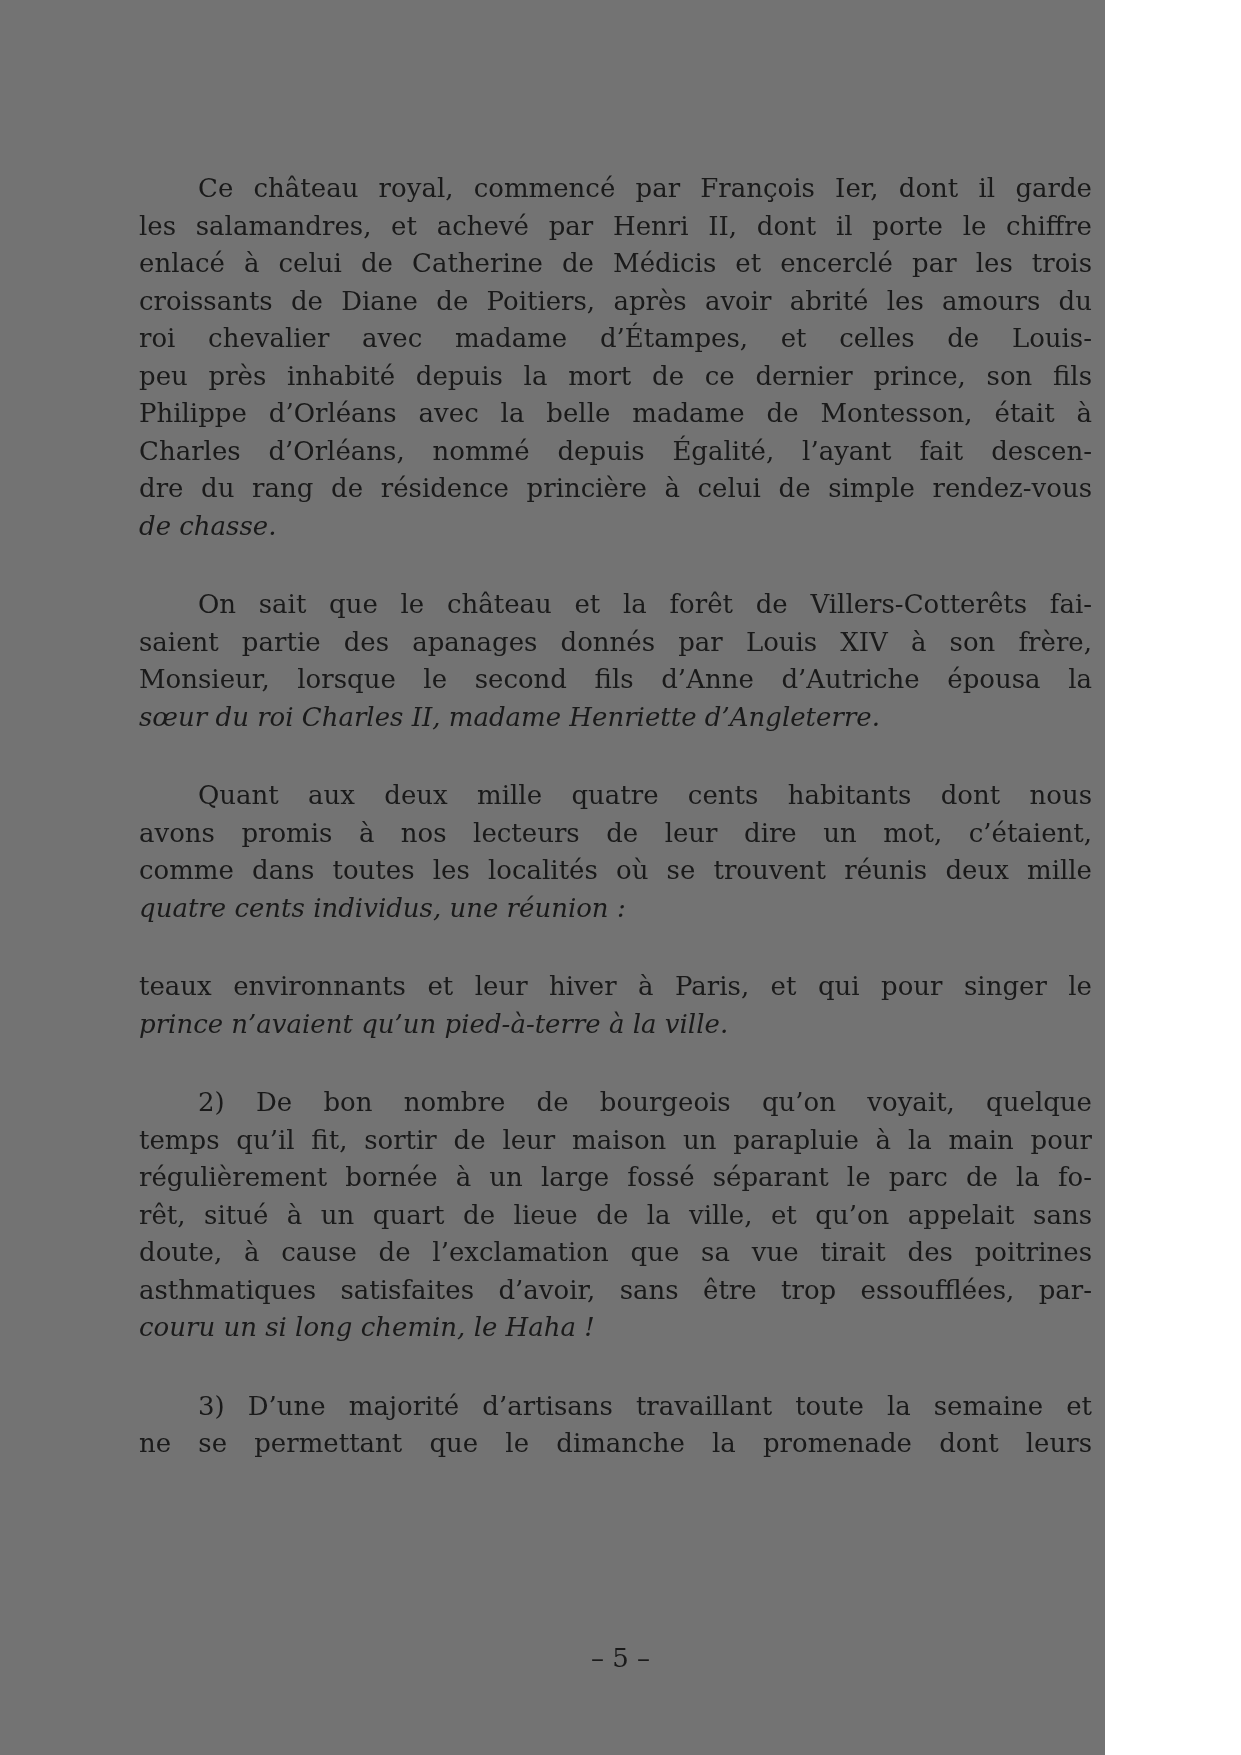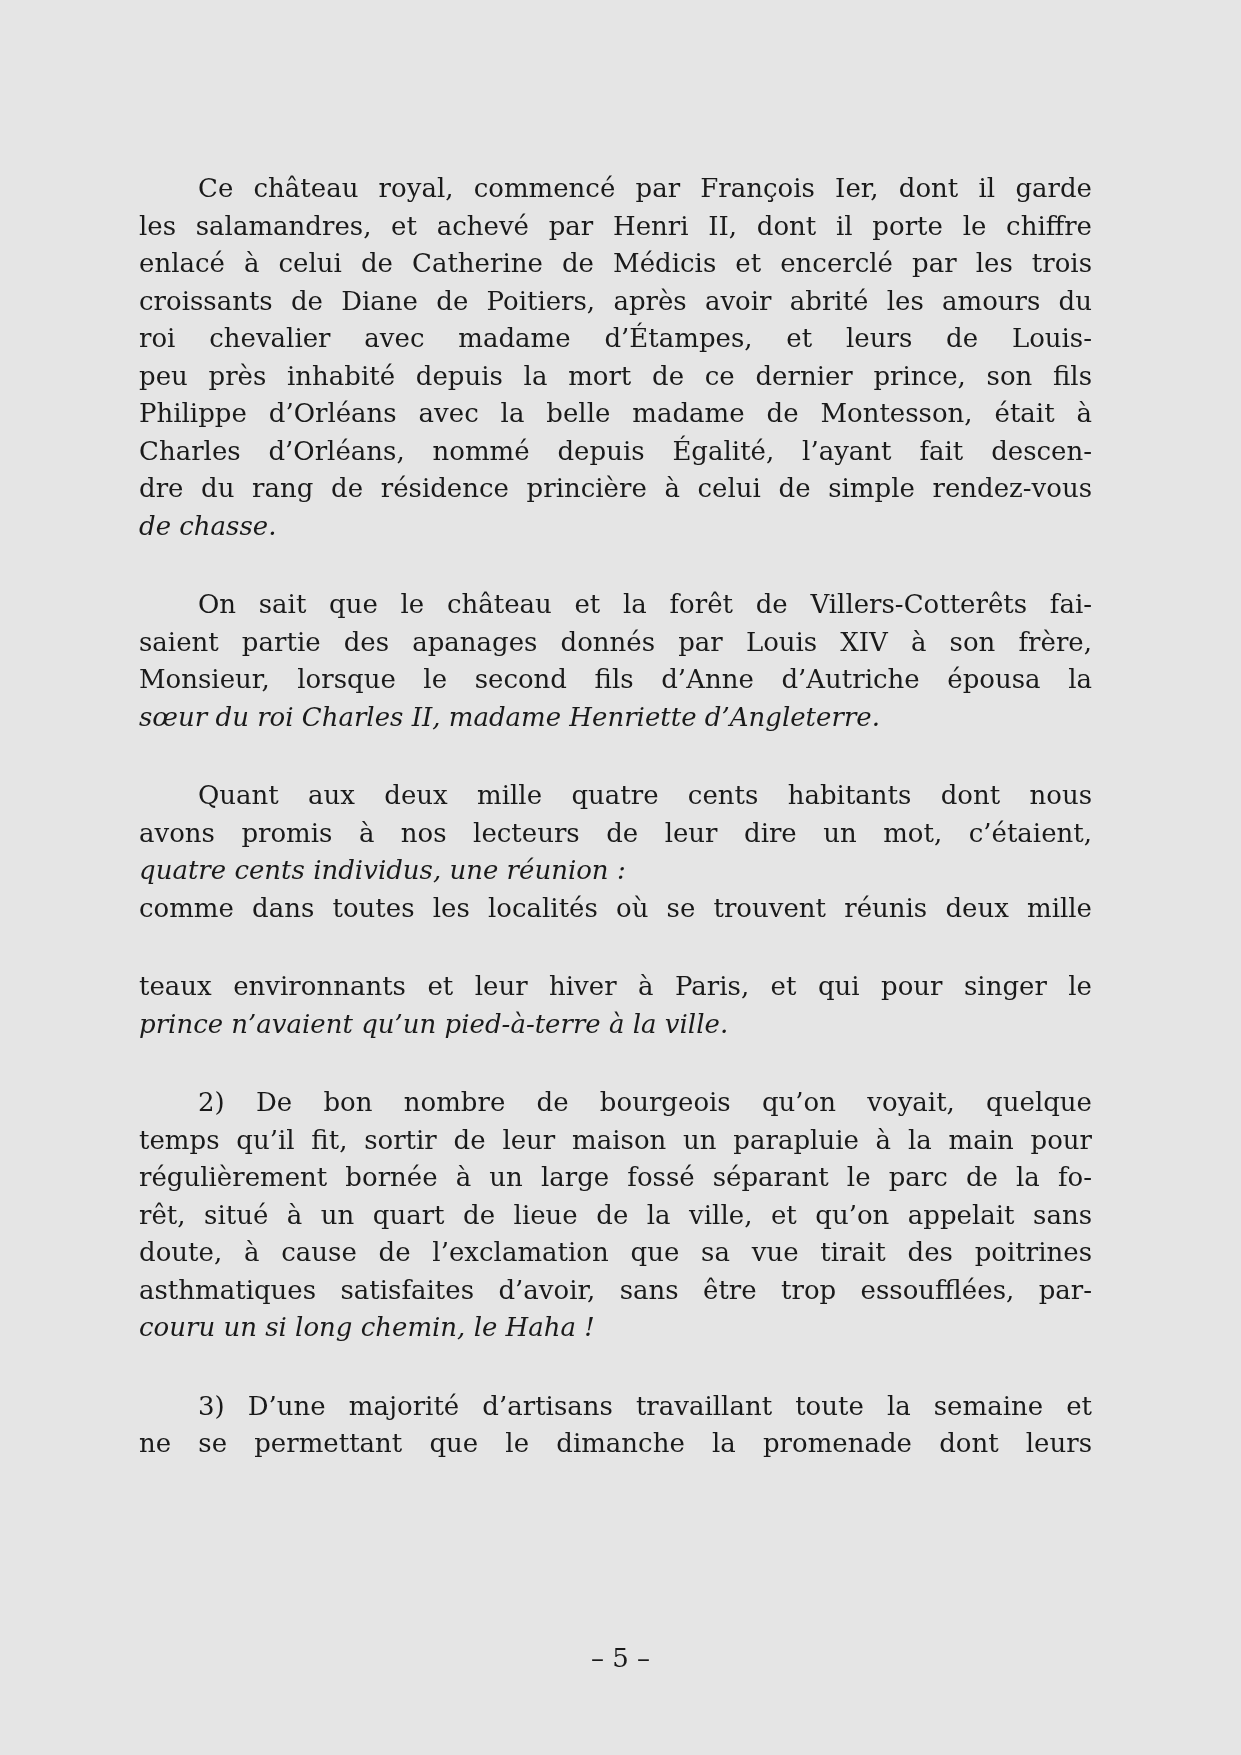--- a/index.html
+++ b/index.html
@@ -2,23 +2,23 @@
 <html lang="fr"><head>
 <meta charset="utf-8">
 <style>
   html, body {
     margin: 0;
     padding: 0;
     background: #ffffff;
   }
   .page {
     position: relative;
-    width: 1241px;
+    width: 1105px;
     height: 1755px;
-    background: #e5e5e5;
+    background: #737373;
     color: #1a1a1a;
     font-family: "DejaVu Serif", "Liberation Serif", serif;
     overflow: hidden;
   }
   .text-block {
     position: absolute;
     left: 139px;
     top: 170px;
     width: 953px;
     font-size: 26px;
@@ -53,38 +53,38 @@
 </head>
 <body>
 
 <div class="page">
   <main class="text-block" id="paragraphs">
       <p class="para">
         <span class="line first-line">Ce château royal, commencé par François Ier, dont il garde</span>
         <span class="line">les salamandres, et achevé par Henri II, dont il porte le chiffre</span>
         <span class="line">enlacé à celui de Catherine de Médicis et encerclé par les trois</span>
         <span class="line">croissants de Diane de Poitiers, après avoir abrité les amours du</span>
-        <span class="line">roi chevalier avec madame d’Étampes, et leurs de Louis-</span>
+        <span class="line">roi chevalier avec madame d’Étampes, et celles de Louis-</span>
         <span class="line">peu près inhabité depuis la mort de ce dernier prince, son fils</span>
         <span class="line">Philippe d’Orléans avec la belle madame de Montesson, était à</span>
         <span class="line">Charles d’Orléans, nommé depuis Égalité, l’ayant fait descen-</span>
         <span class="line">dre du rang de résidence princière à celui de simple rendez-vous</span>
         <span class="line para-end">de chasse.</span>
       </p>
       <p class="para">
         <span class="line first-line">On sait que le château et la forêt de Villers-Cotterêts fai-</span>
         <span class="line">saient partie des apanages donnés par Louis XIV à son frère,</span>
         <span class="line">Monsieur, lorsque le second fils d’Anne d’Autriche épousa la</span>
         <span class="line para-end">sœur du roi Charles II, madame Henriette d’Angleterre.</span>
       </p>
       <p class="para">
         <span class="line first-line">Quant aux deux mille quatre cents habitants dont nous</span>
         <span class="line">avons promis à nos lecteurs de leur dire un mot, c’étaient,</span>
+        <span class="line">comme dans toutes les localités où se trouvent réunis deux mille</span>
         <span class="line para-end">quatre cents individus, une réunion :</span>
-        <span class="line">comme dans toutes les localités où se trouvent réunis deux mille</span>
       </p>
       <p class="para">
         <span class="line">teaux environnants et leur hiver à Paris, et qui pour singer le</span>
         <span class="line para-end">prince n’avaient qu’un pied-à-terre à la ville.</span>
       </p>
       <p class="para">
         <span class="line first-line">2) De bon nombre de bourgeois qu’on voyait, quelque</span>
         <span class="line">temps qu’il fit, sortir de leur maison un parapluie à la main pour</span>
         <span class="line">régulièrement bornée à un large fossé séparant le parc de la fo-</span>
         <span class="line">rêt, situé à un quart de lieue de la ville, et qu’on appelait sans</span>

